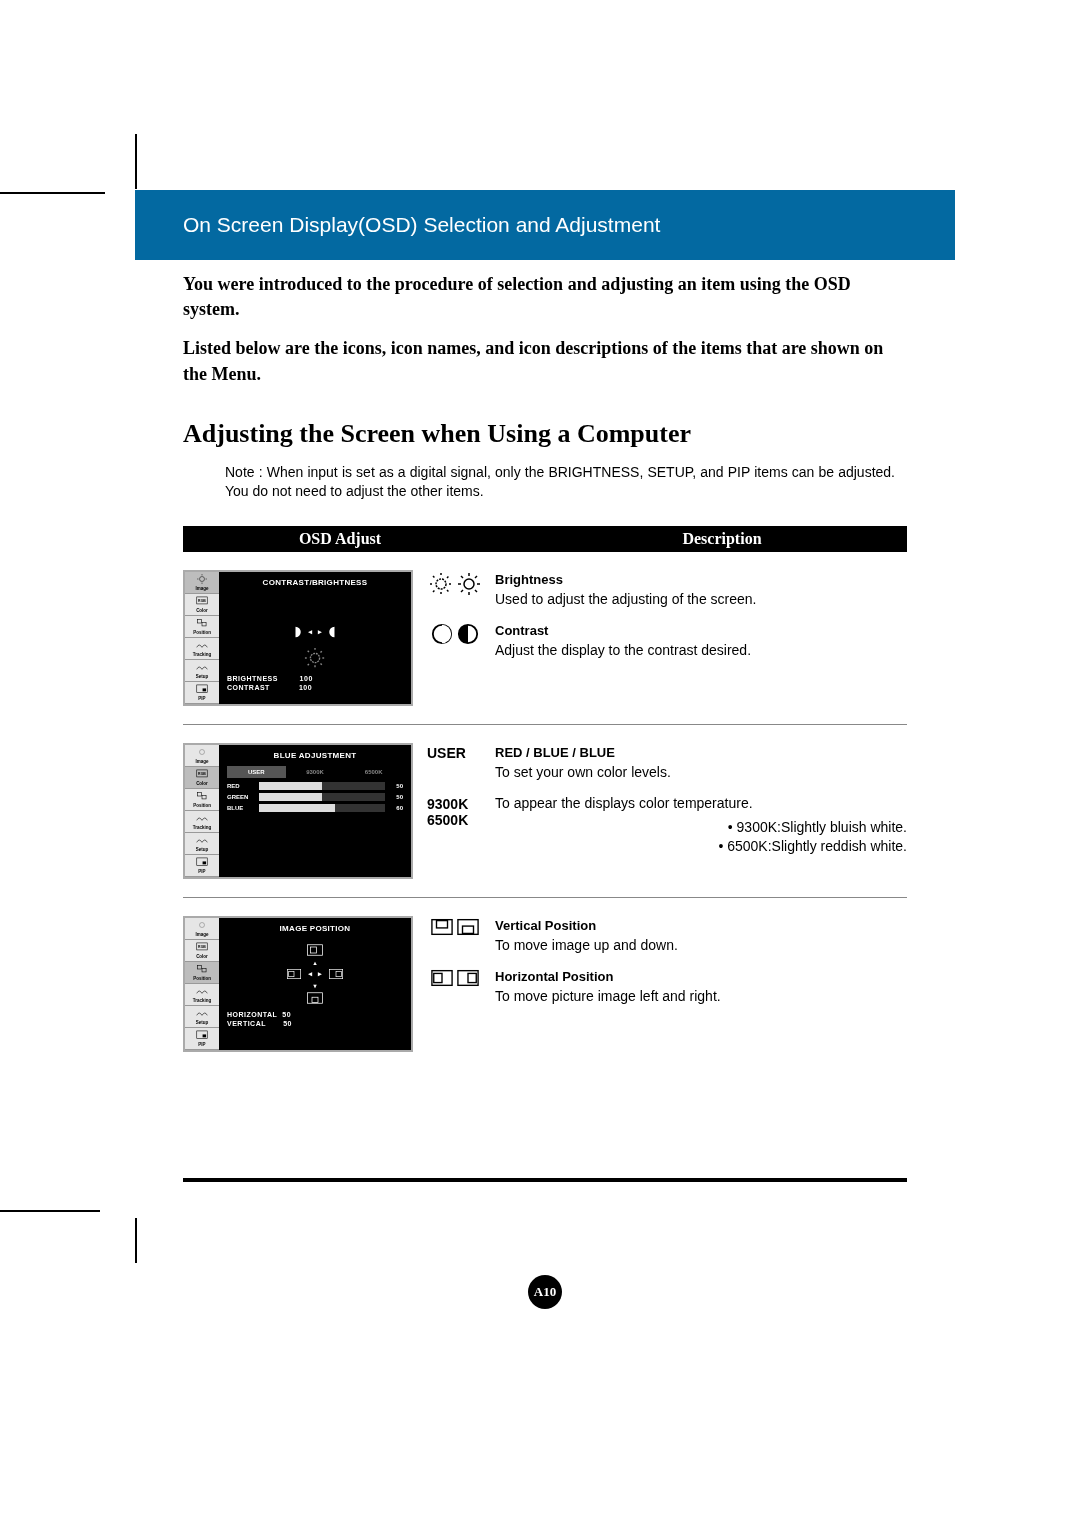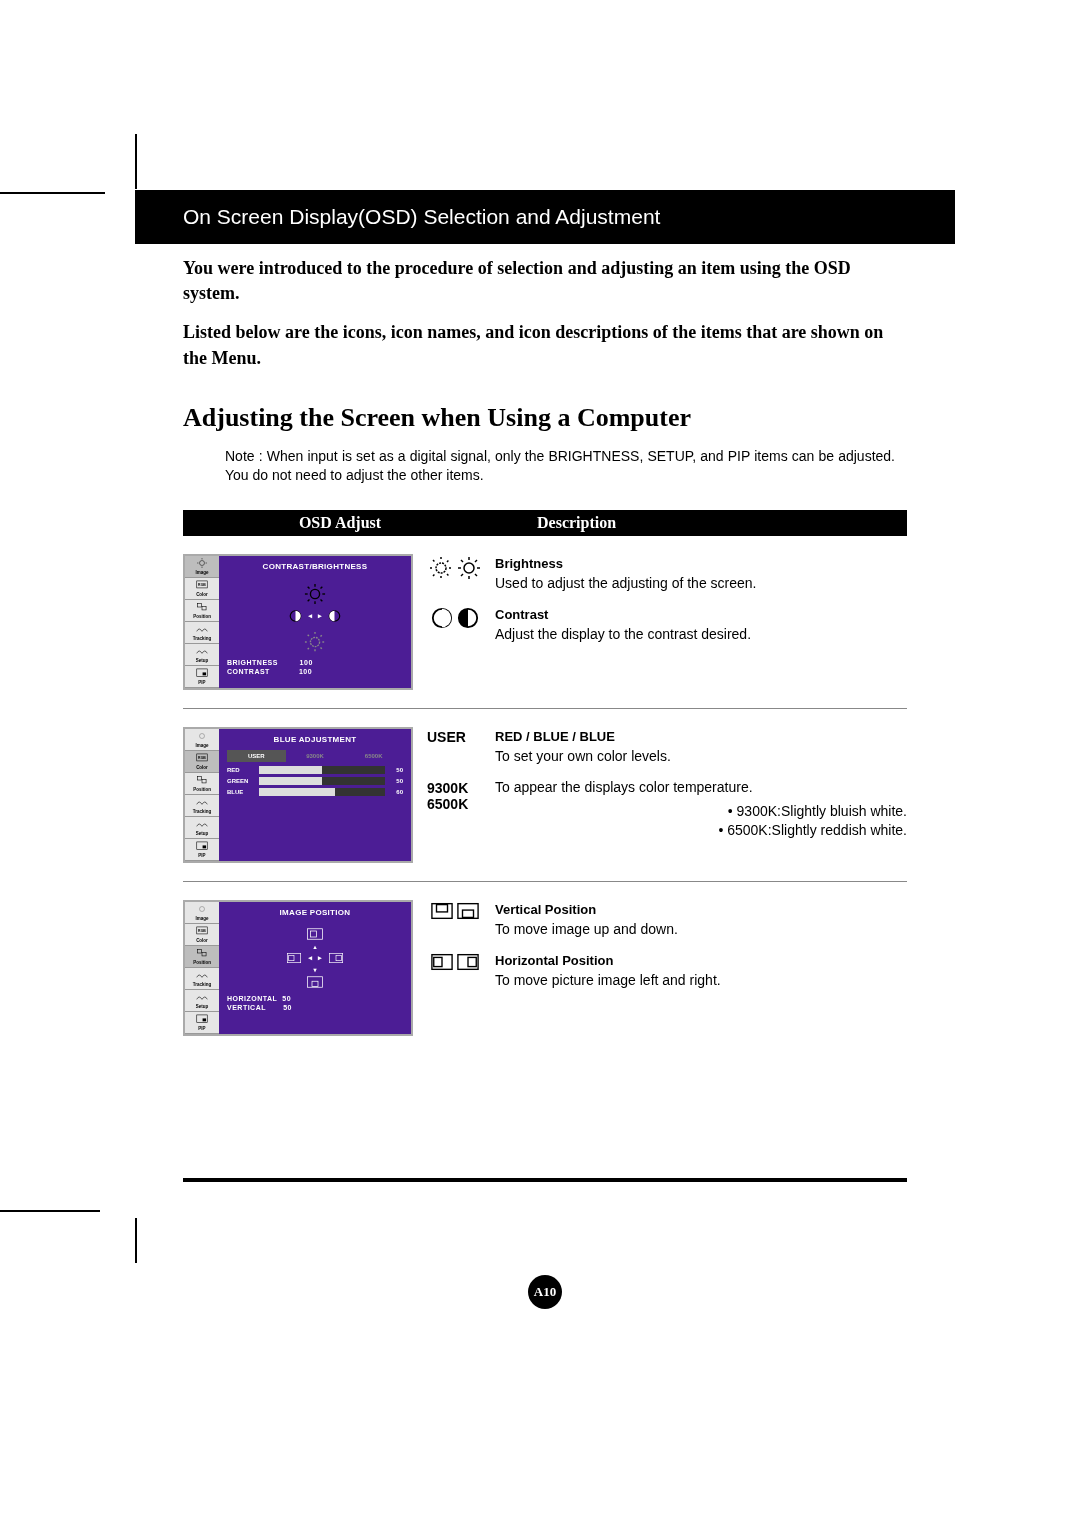--- a/index.html
+++ b/index.html
@@ -19,23 +19,23 @@
   .bch { position: absolute; width: 100px; height: 2px; background: #000; left: 0; top: -8px; }
 
   .page {
     position: absolute;
     left: 135px;
     top: 190px;
     width: 820px;
   }
 
   .header-bar {
-    background: #000000;
+    background: #0369a1;
     color: #fff;
-    height: 54px;
+    height: 70px;
     display: flex;
     align-items: center;
     padding-left: 48px;
     font-size: 21px;
     font-family: Arial, sans-serif;
   }
 
   .intro {
     padding: 12px 60px 0 48px;
     font-family: "Times New Roman", serif;
@@ -65,38 +65,38 @@
     background: #000;
     height: 26px;
     display: flex;
     align-items: center;
     color: #fff;
     font-family: "Times New Roman", serif;
     font-weight: bold;
     font-size: 16px;
   }
   .col-headers .c1 { width: 314px; text-align: center; }
-  .col-headers .c2 { flex: 1; padding-left: 40px; }
+  .col-headers .c2 { flex: 1; padding-left: 40px; text-align: center; }
 
   .row {
     margin: 18px 48px 0 48px;
     display: flex;
     gap: 14px;
   }
   .row + .divider {
     margin: 18px 48px 0 48px;
     height: 1px;
     background: #888;
   }
 
   
   .osd {
     width: 230px;
     flex: 0 0 230px;
-    background: #4c1d95;
+    background: #000000;
     border: 2px solid #aaa;
     position: relative;
     display: flex;
   }
   .osd-side {
     width: 34px;
     background: #e6e6e6;
     display: flex;
     flex-direction: column;
   }

